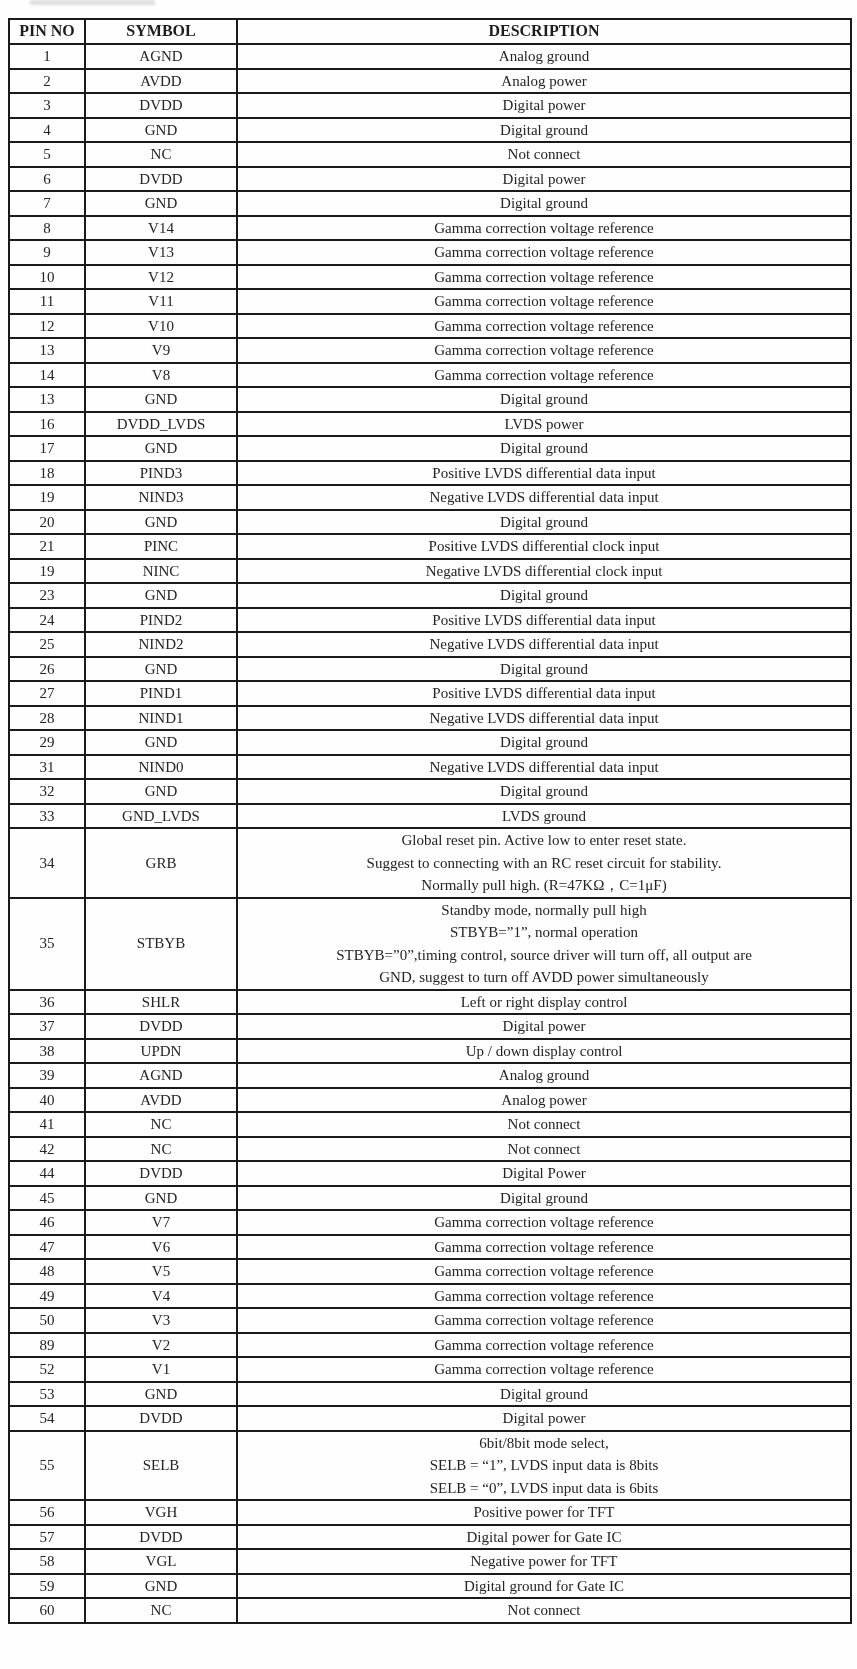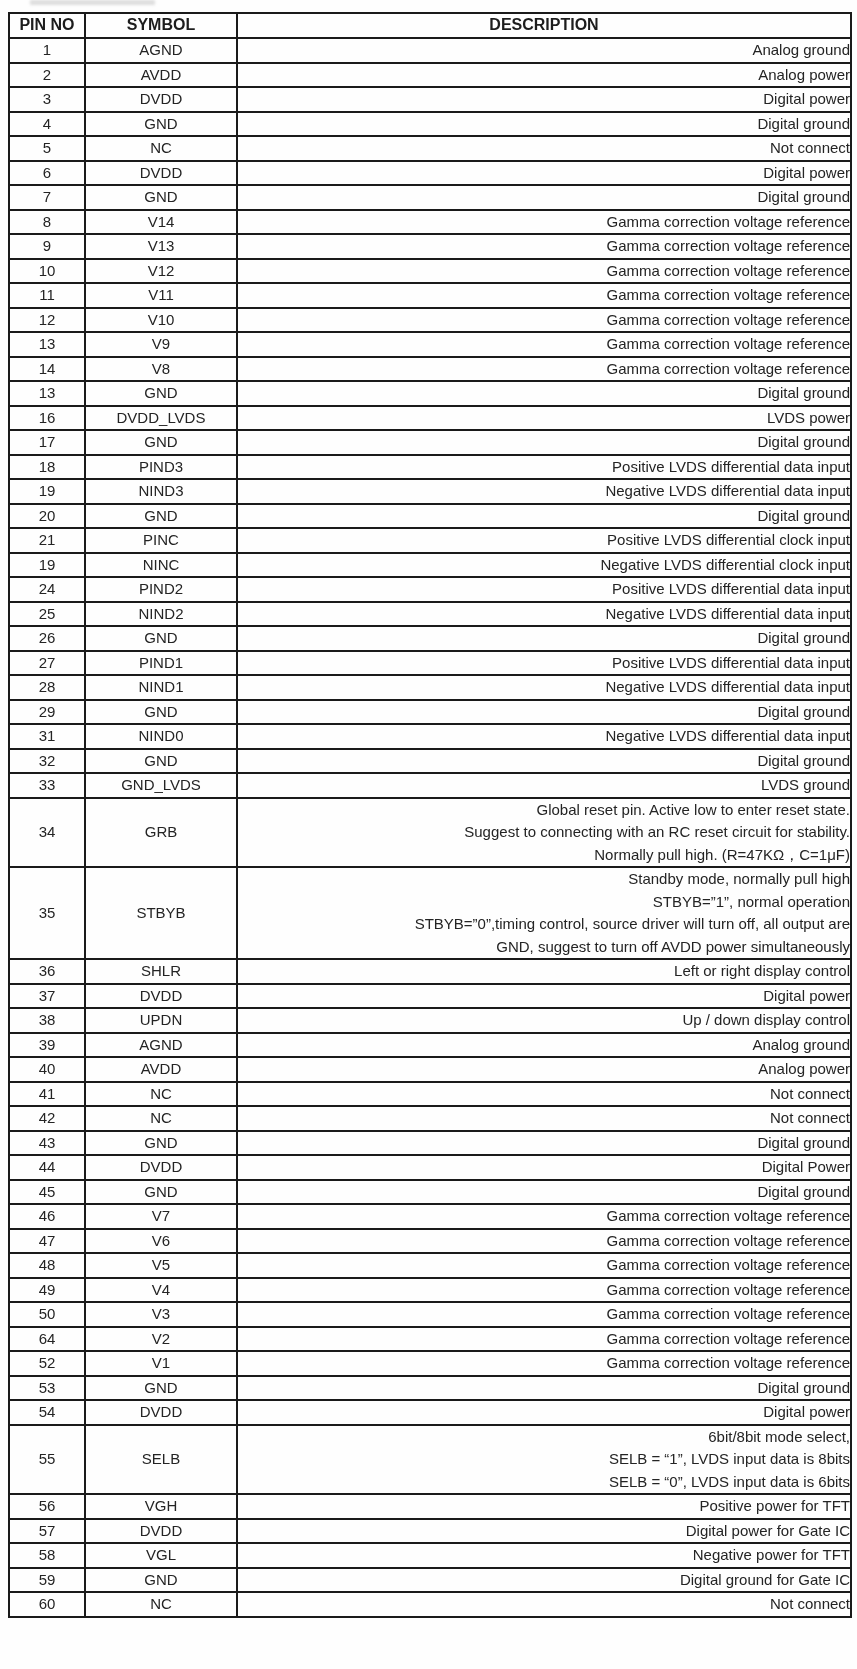--- a/index.html
+++ b/index.html
@@ -21,25 +21,26 @@
     position: absolute;
     left: 30px; top: 0;
     width: 125px; height: 5px;
     background: #cfcfcf;
     filter: blur(1.5px);
     opacity: .7;
   }
   table.pin-table {
     position: absolute;
     left: 8px;
-    top: 12px;
+    top: 18px;
     width: 842px;
     border-collapse: collapse;
     table-layout: fixed;
     color: #242424;
+    font-family: Liberation Serif, serif;
   }
   table.pin-table col.c-pin { width: 76px; }
   table.pin-table col.c-sym { width: 152px; }
   table.pin-table col.c-desc { width: 614px; }
   table.pin-table th,
   table.pin-table td {
     border: 2px solid #1a1a1a;
     padding: 0;
     font-size: 15px;
     line-height: 22.5px;
@@ -50,21 +51,21 @@
     font-size: 16px;
     font-weight: bold;
     text-align: center;
     height: 23px;
     color: #1d1d1d;
   }
   td.pin-cell, td.symbol-cell {
     text-align: center;
   }
   td.description-cell {
-    text-align: right;
+    text-align: center;
     padding-left: 4px;
     padding-right: 2px;
     white-space: pre-line;
   }
 </style>
 </head>
 <body>
 
 <div class="page">
   <div class="scan-artifact-top"></div>
@@ -187,20 +188,25 @@
       <td class="pin-cell">21</td>
       <td class="symbol-cell">PINC</td>
       <td class="description-cell">Positive LVDS differential clock input</td>
     </tr>
         <tr>
       <td class="pin-cell">19</td>
       <td class="symbol-cell">NINC</td>
       <td class="description-cell">Negative LVDS differential clock input</td>
     </tr>
         <tr>
+      <td class="pin-cell">23</td>
+      <td class="symbol-cell">GND</td>
+      <td class="description-cell">Digital ground</td>
+    </tr>
+        <tr>
       <td class="pin-cell">24</td>
       <td class="symbol-cell">PIND2</td>
       <td class="description-cell">Positive LVDS differential data input</td>
     </tr>
         <tr>
       <td class="pin-cell">25</td>
       <td class="symbol-cell">NIND2</td>
       <td class="description-cell">Negative LVDS differential data input</td>
     </tr>
         <tr>
@@ -282,25 +288,20 @@
       <td class="pin-cell">41</td>
       <td class="symbol-cell">NC</td>
       <td class="description-cell">Not connect</td>
     </tr>
         <tr>
       <td class="pin-cell">42</td>
       <td class="symbol-cell">NC</td>
       <td class="description-cell">Not connect</td>
     </tr>
         <tr>
-      <td class="pin-cell">43</td>
-      <td class="symbol-cell">GND</td>
-      <td class="description-cell">Digital ground</td>
-    </tr>
-        <tr>
       <td class="pin-cell">44</td>
       <td class="symbol-cell">DVDD</td>
       <td class="description-cell">Digital Power</td>
     </tr>
         <tr>
       <td class="pin-cell">45</td>
       <td class="symbol-cell">GND</td>
       <td class="description-cell">Digital ground</td>
     </tr>
         <tr>
@@ -322,21 +323,21 @@
       <td class="pin-cell">49</td>
       <td class="symbol-cell">V4</td>
       <td class="description-cell">Gamma correction voltage reference</td>
     </tr>
         <tr>
       <td class="pin-cell">50</td>
       <td class="symbol-cell">V3</td>
       <td class="description-cell">Gamma correction voltage reference</td>
     </tr>
         <tr>
-      <td class="pin-cell">64</td>
+      <td class="pin-cell">89</td>
       <td class="symbol-cell">V2</td>
       <td class="description-cell">Gamma correction voltage reference</td>
     </tr>
         <tr>
       <td class="pin-cell">52</td>
       <td class="symbol-cell">V1</td>
       <td class="description-cell">Gamma correction voltage reference</td>
     </tr>
         <tr>
       <td class="pin-cell">53</td>

